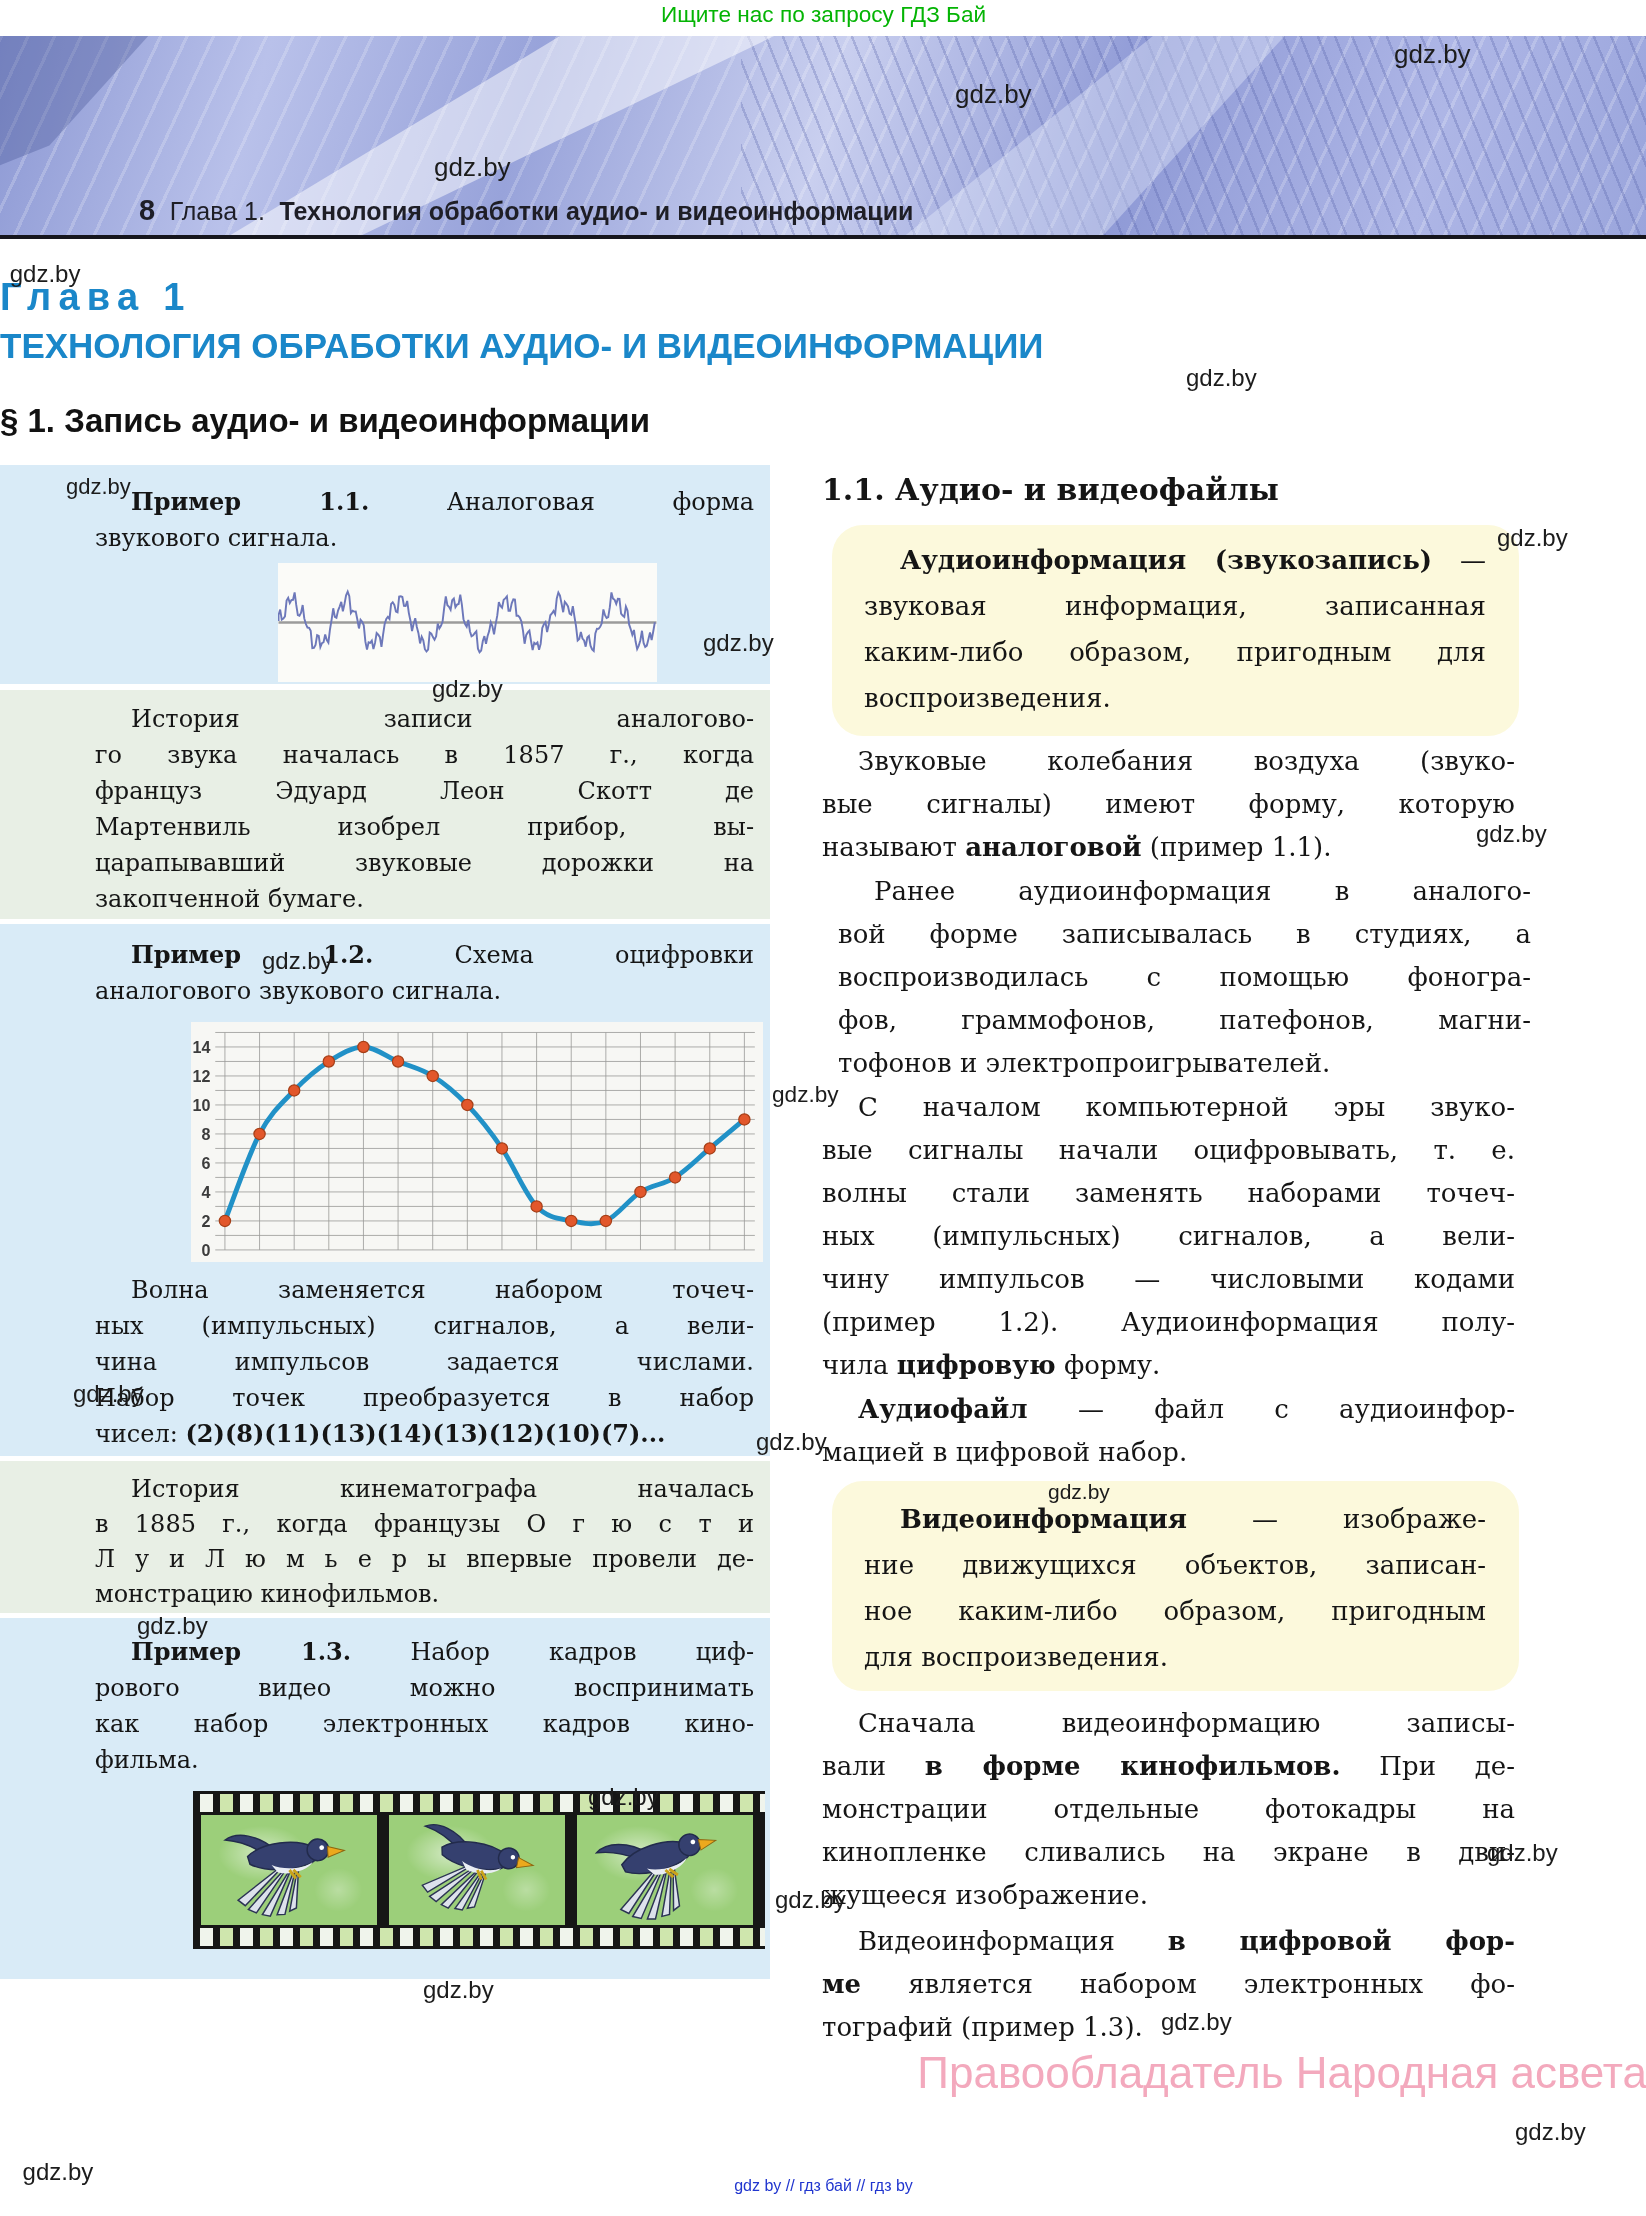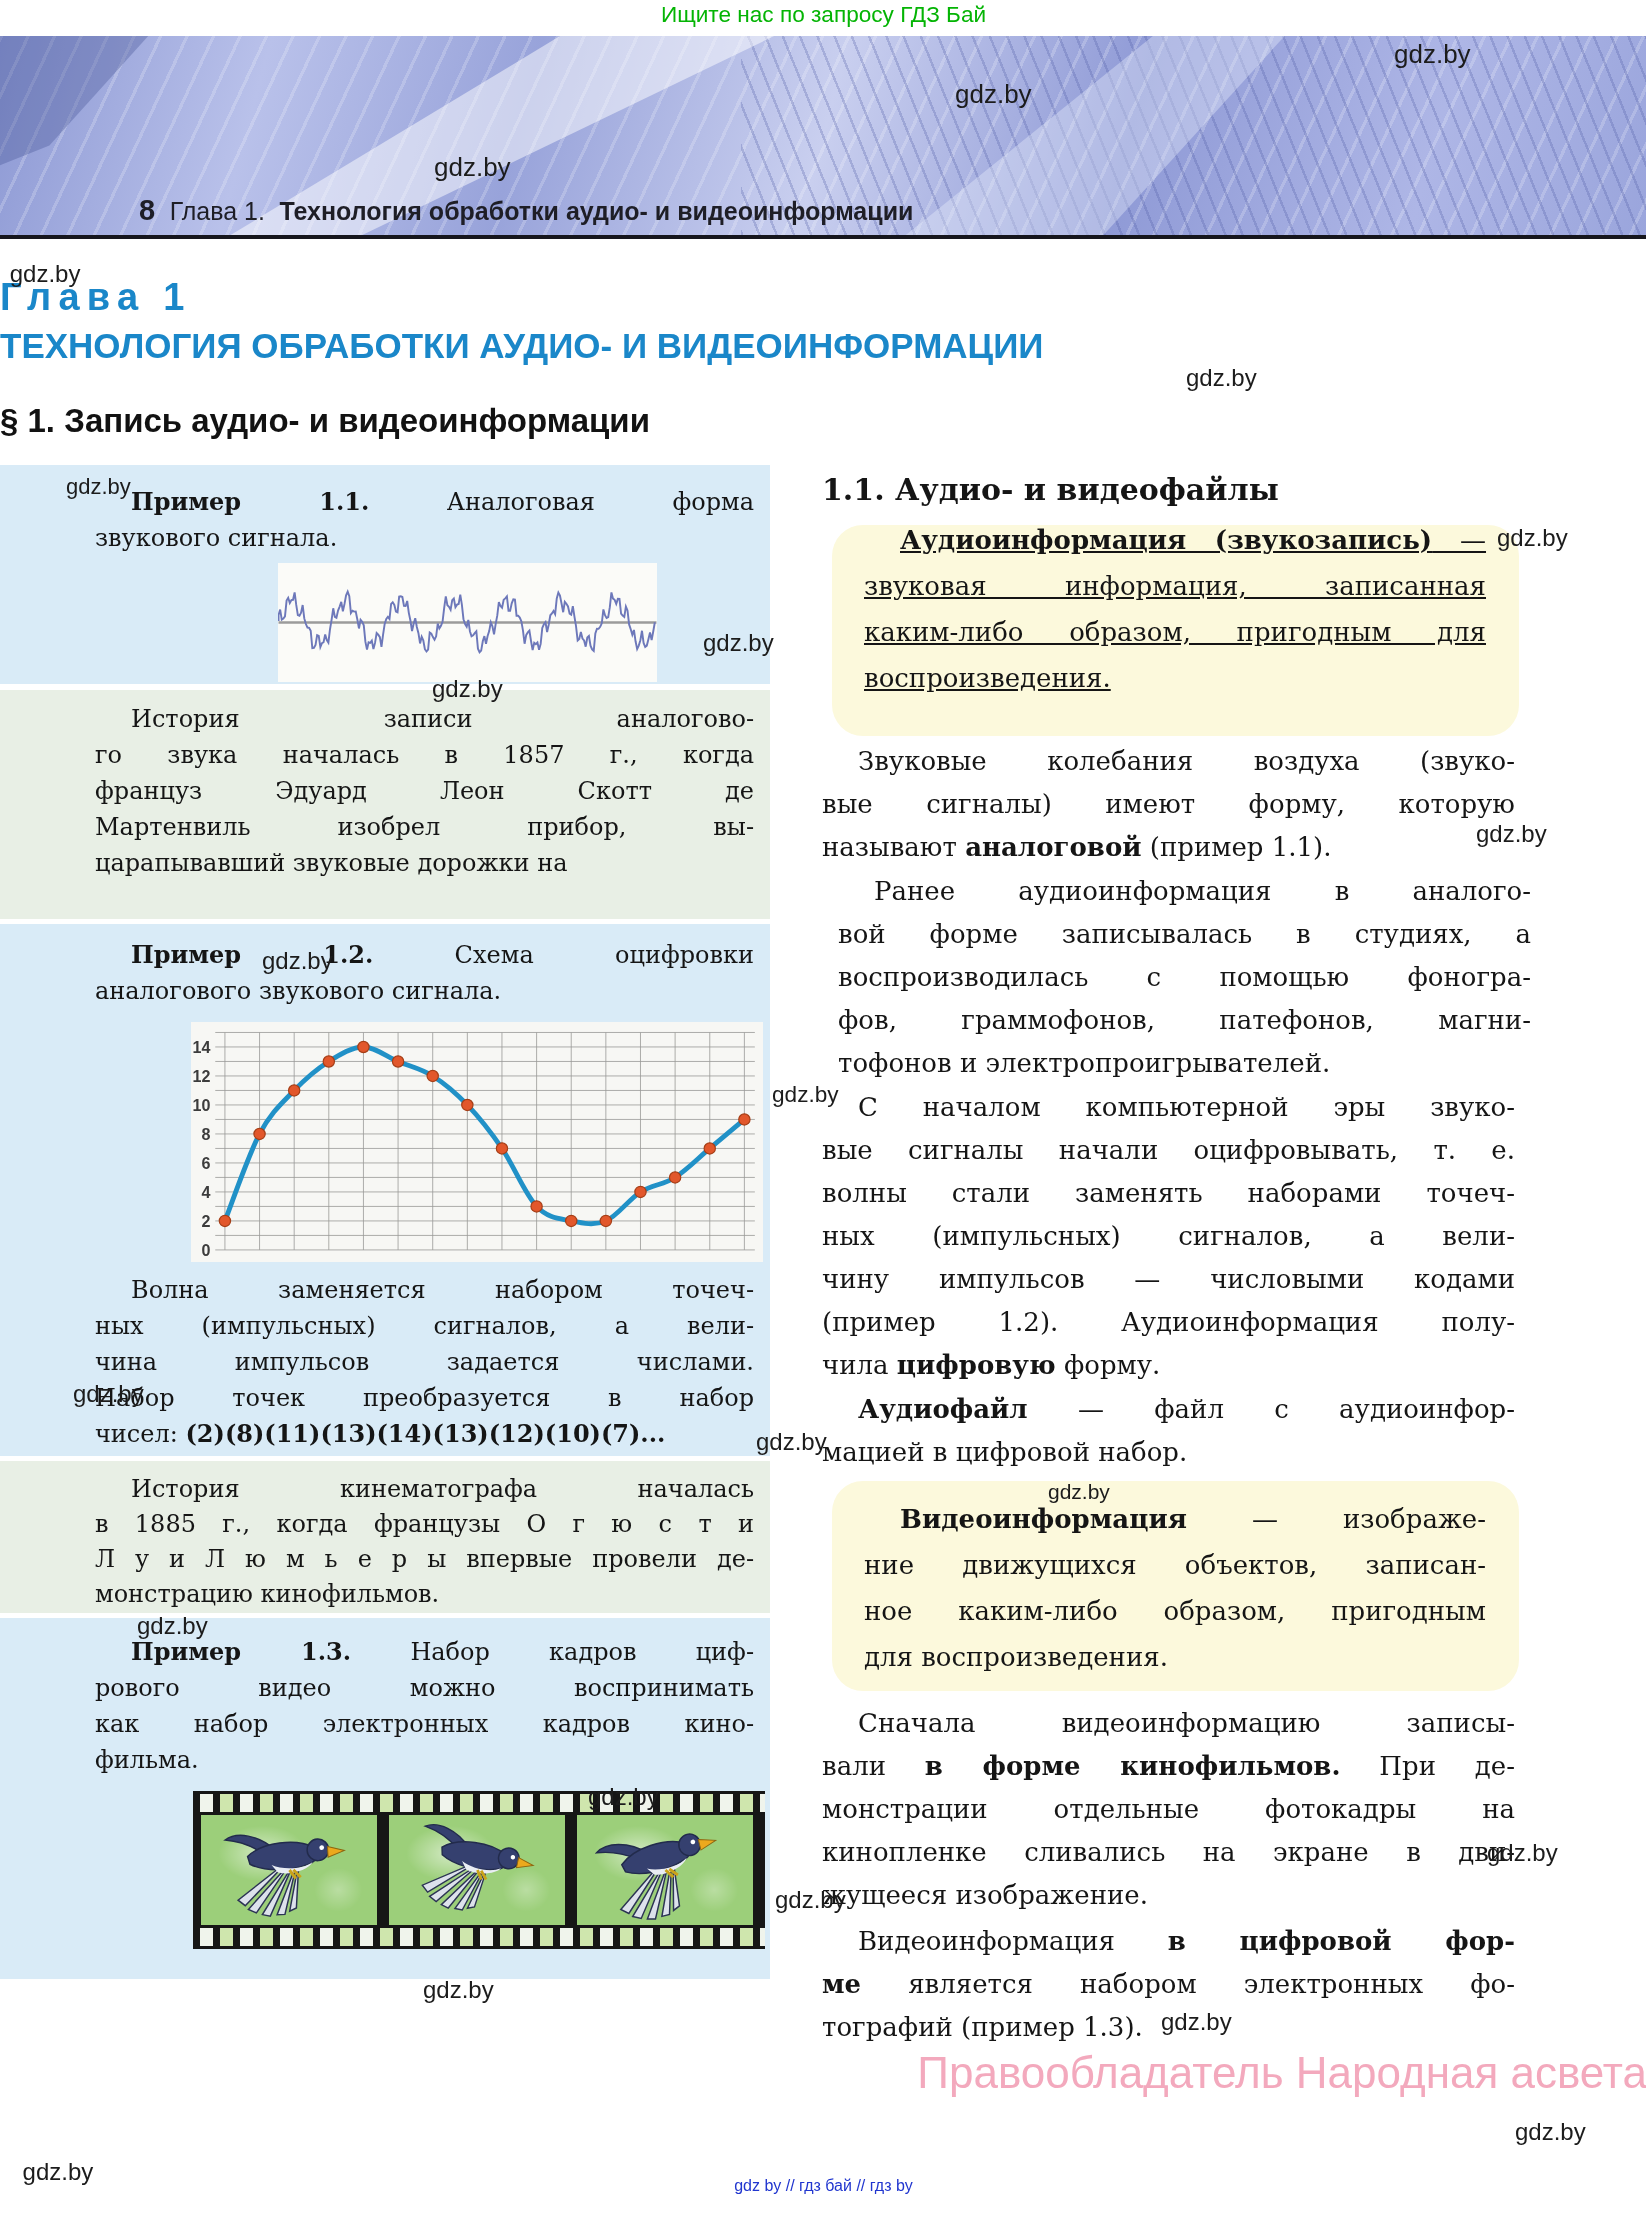--- a/index.html
+++ b/index.html
@@ -107,20 +107,21 @@
       </svg>
   </div>
 
   <div class="lbox greenbox" style="top:690px;height:229px;"></div>
   <div class="boxtext lines" style="top:701px;">
       <div class="ln">История записи аналогово-</div>
       <div class="ln">го звука началась в 1857 г., когда</div>
       <div class="ln">француз Эдуард Леон Скотт де</div>
       <div class="ln">Мартенвиль изобрел прибор, вы-</div>
       <div class="ln">царапывавший звуковые дорожки на</div>
+      <div class="ln">закопченной бумаге.</div>
     </div>
 
   <div class="lbox bluebox" style="top:924px;height:532px;"></div>
   <div class="boxtext lines" style="top:937px;">
       <div class="ln"><b>Пример 1.2.</b> Схема оцифровки</div>
       <div class="ln">аналогового звукового сигнала.</div>
     </div>
   <div id="chart-box">
     <svg id="chart-svg" width="572" height="240" viewBox="0 0 710 298">
         <line x1="30" y1="283" x2="700" y2="283" stroke="#9a9a98" stroke-width="1"></line>
@@ -224,21 +225,21 @@
             <use href="#bird-shape"></use>
           </svg>
       </div>
     </div>
     <div class="sprocket bottom"></div>
   </div>
 
   <div id="rc-heading">1.1. Аудио- и видеофайлы</div>
 
   <div class="ybox" style="top:525px;height:211px;"></div>
-  <div class="ytext lines" style="top:517px;text-decoration:underline;">
+  <div class="ytext lines" style="top:537px;">
       <div class="ln"><b>Аудиоинформация (звукозапись)</b> —</div>
       <div class="ln">звуковая информация, записанная</div>
       <div class="ln">каким-либо образом, пригодным для</div>
       <div class="ln">воспроизведения.</div>
     </div>
 
   <div class="rcpara lines" style="top:740px;">
       <div class="ln">Звуковые колебания воздуха (звуко-</div>
       <div class="ln">вые сигналы) имеют форму, которую</div>
       <div class="ln">называют <b>аналоговой</b> (пример 1.1).</div>

